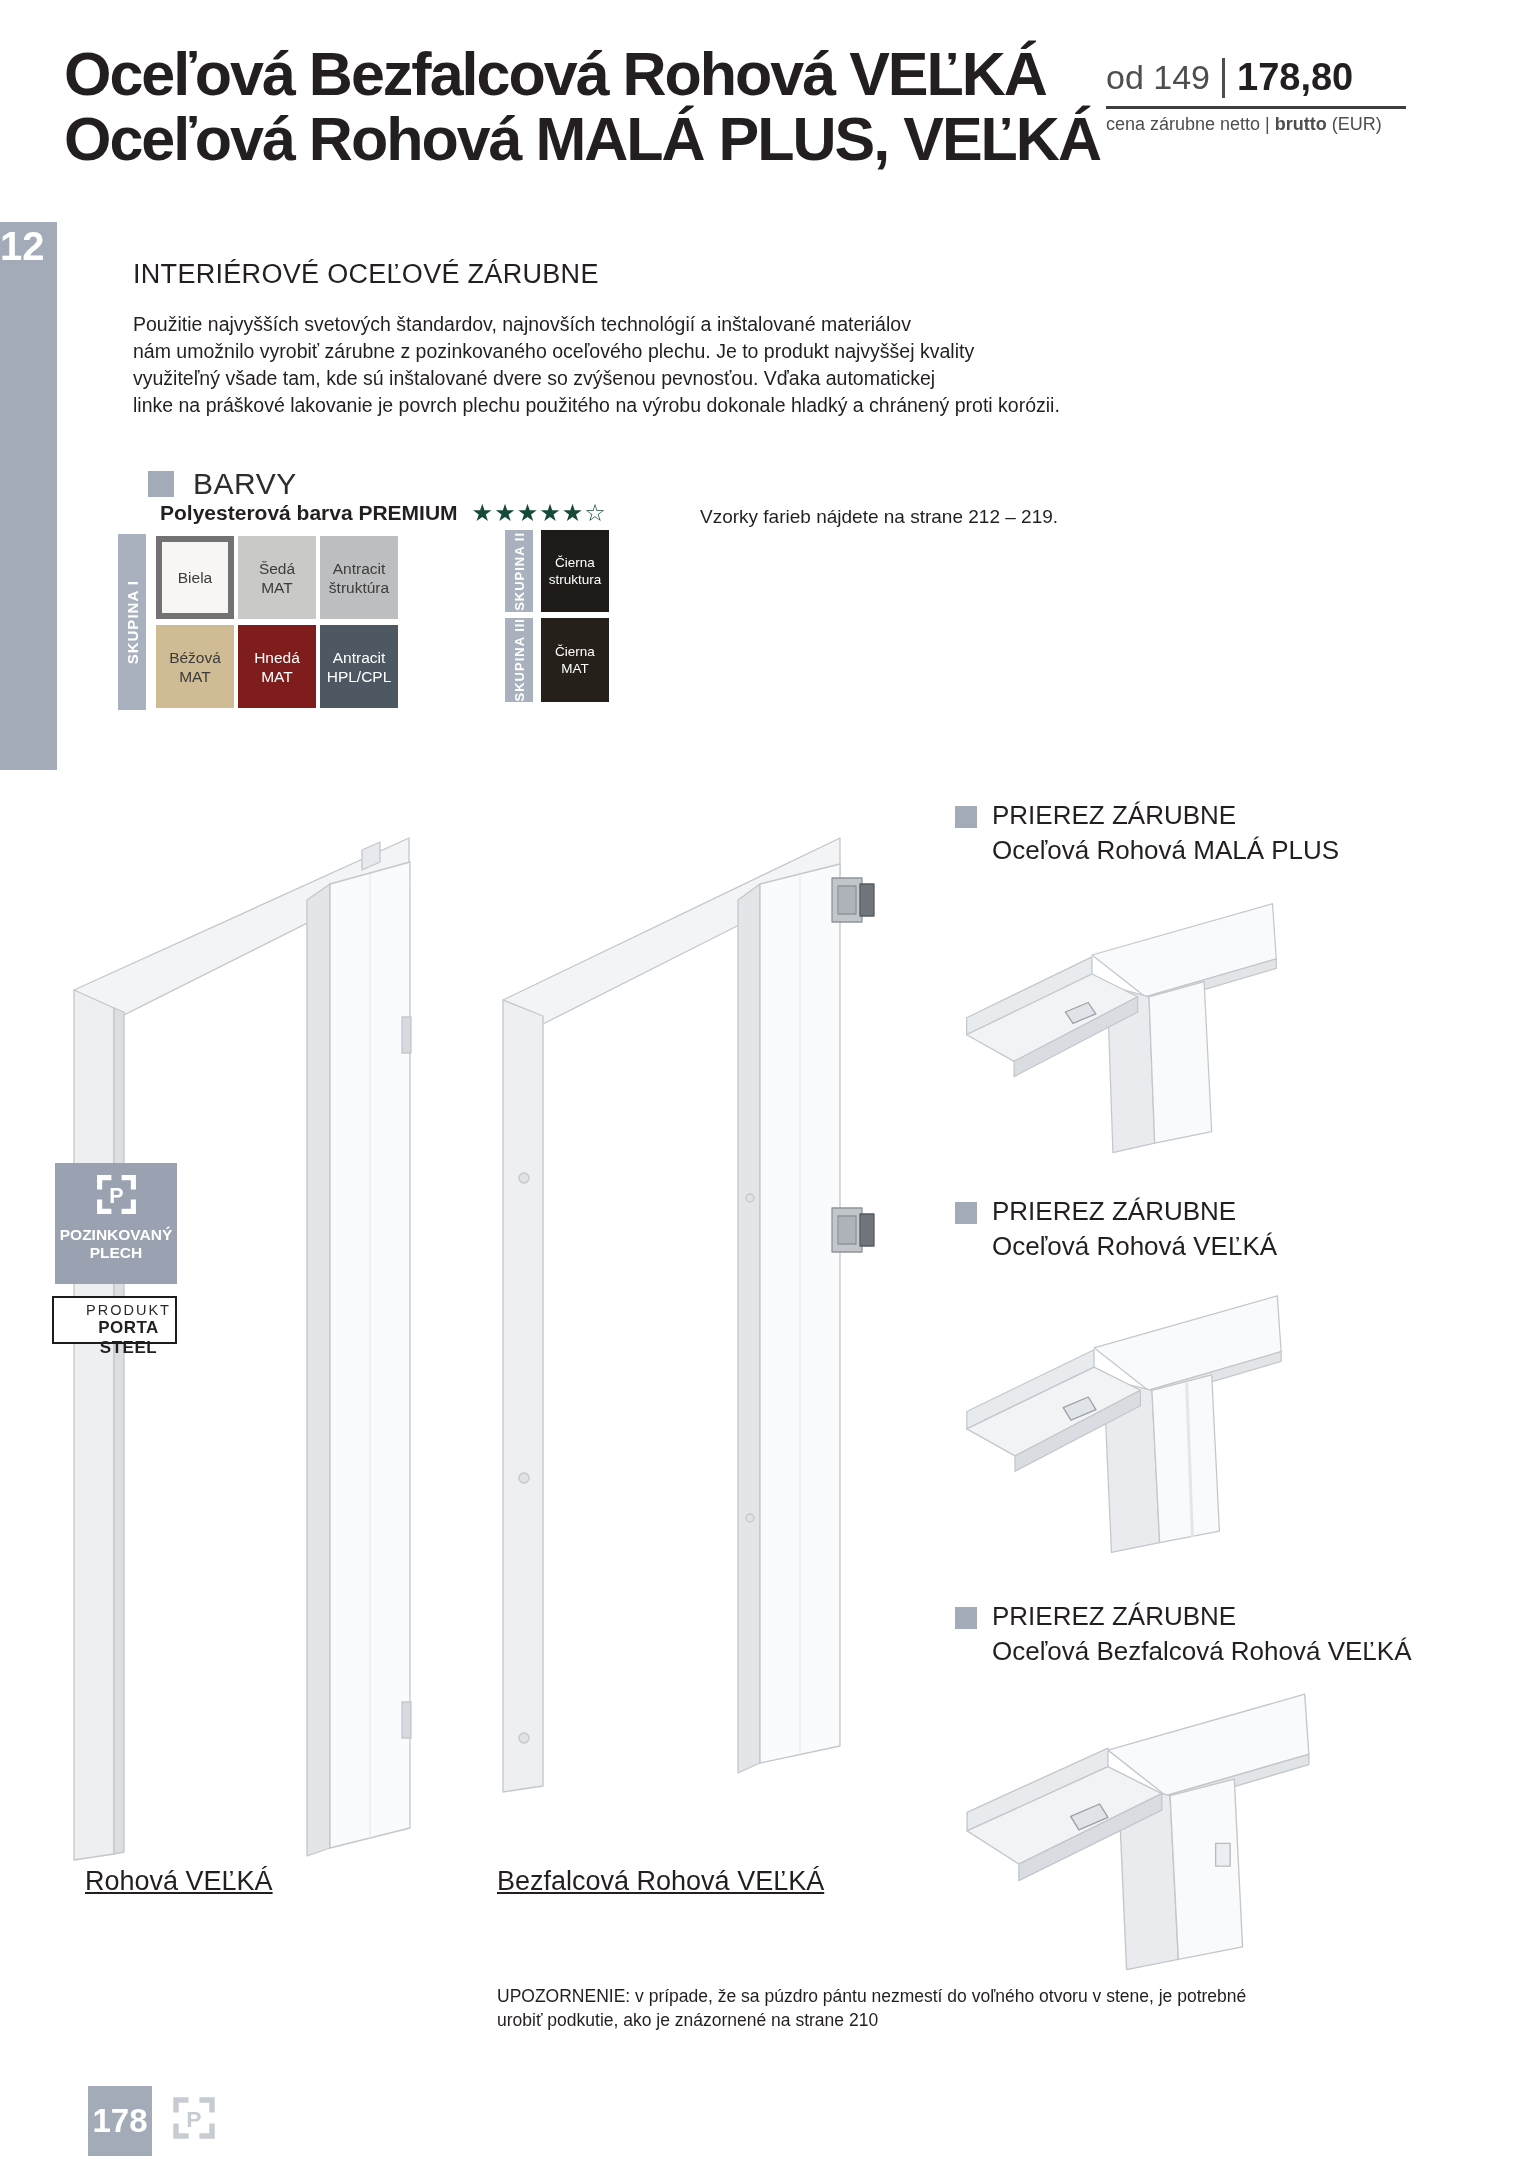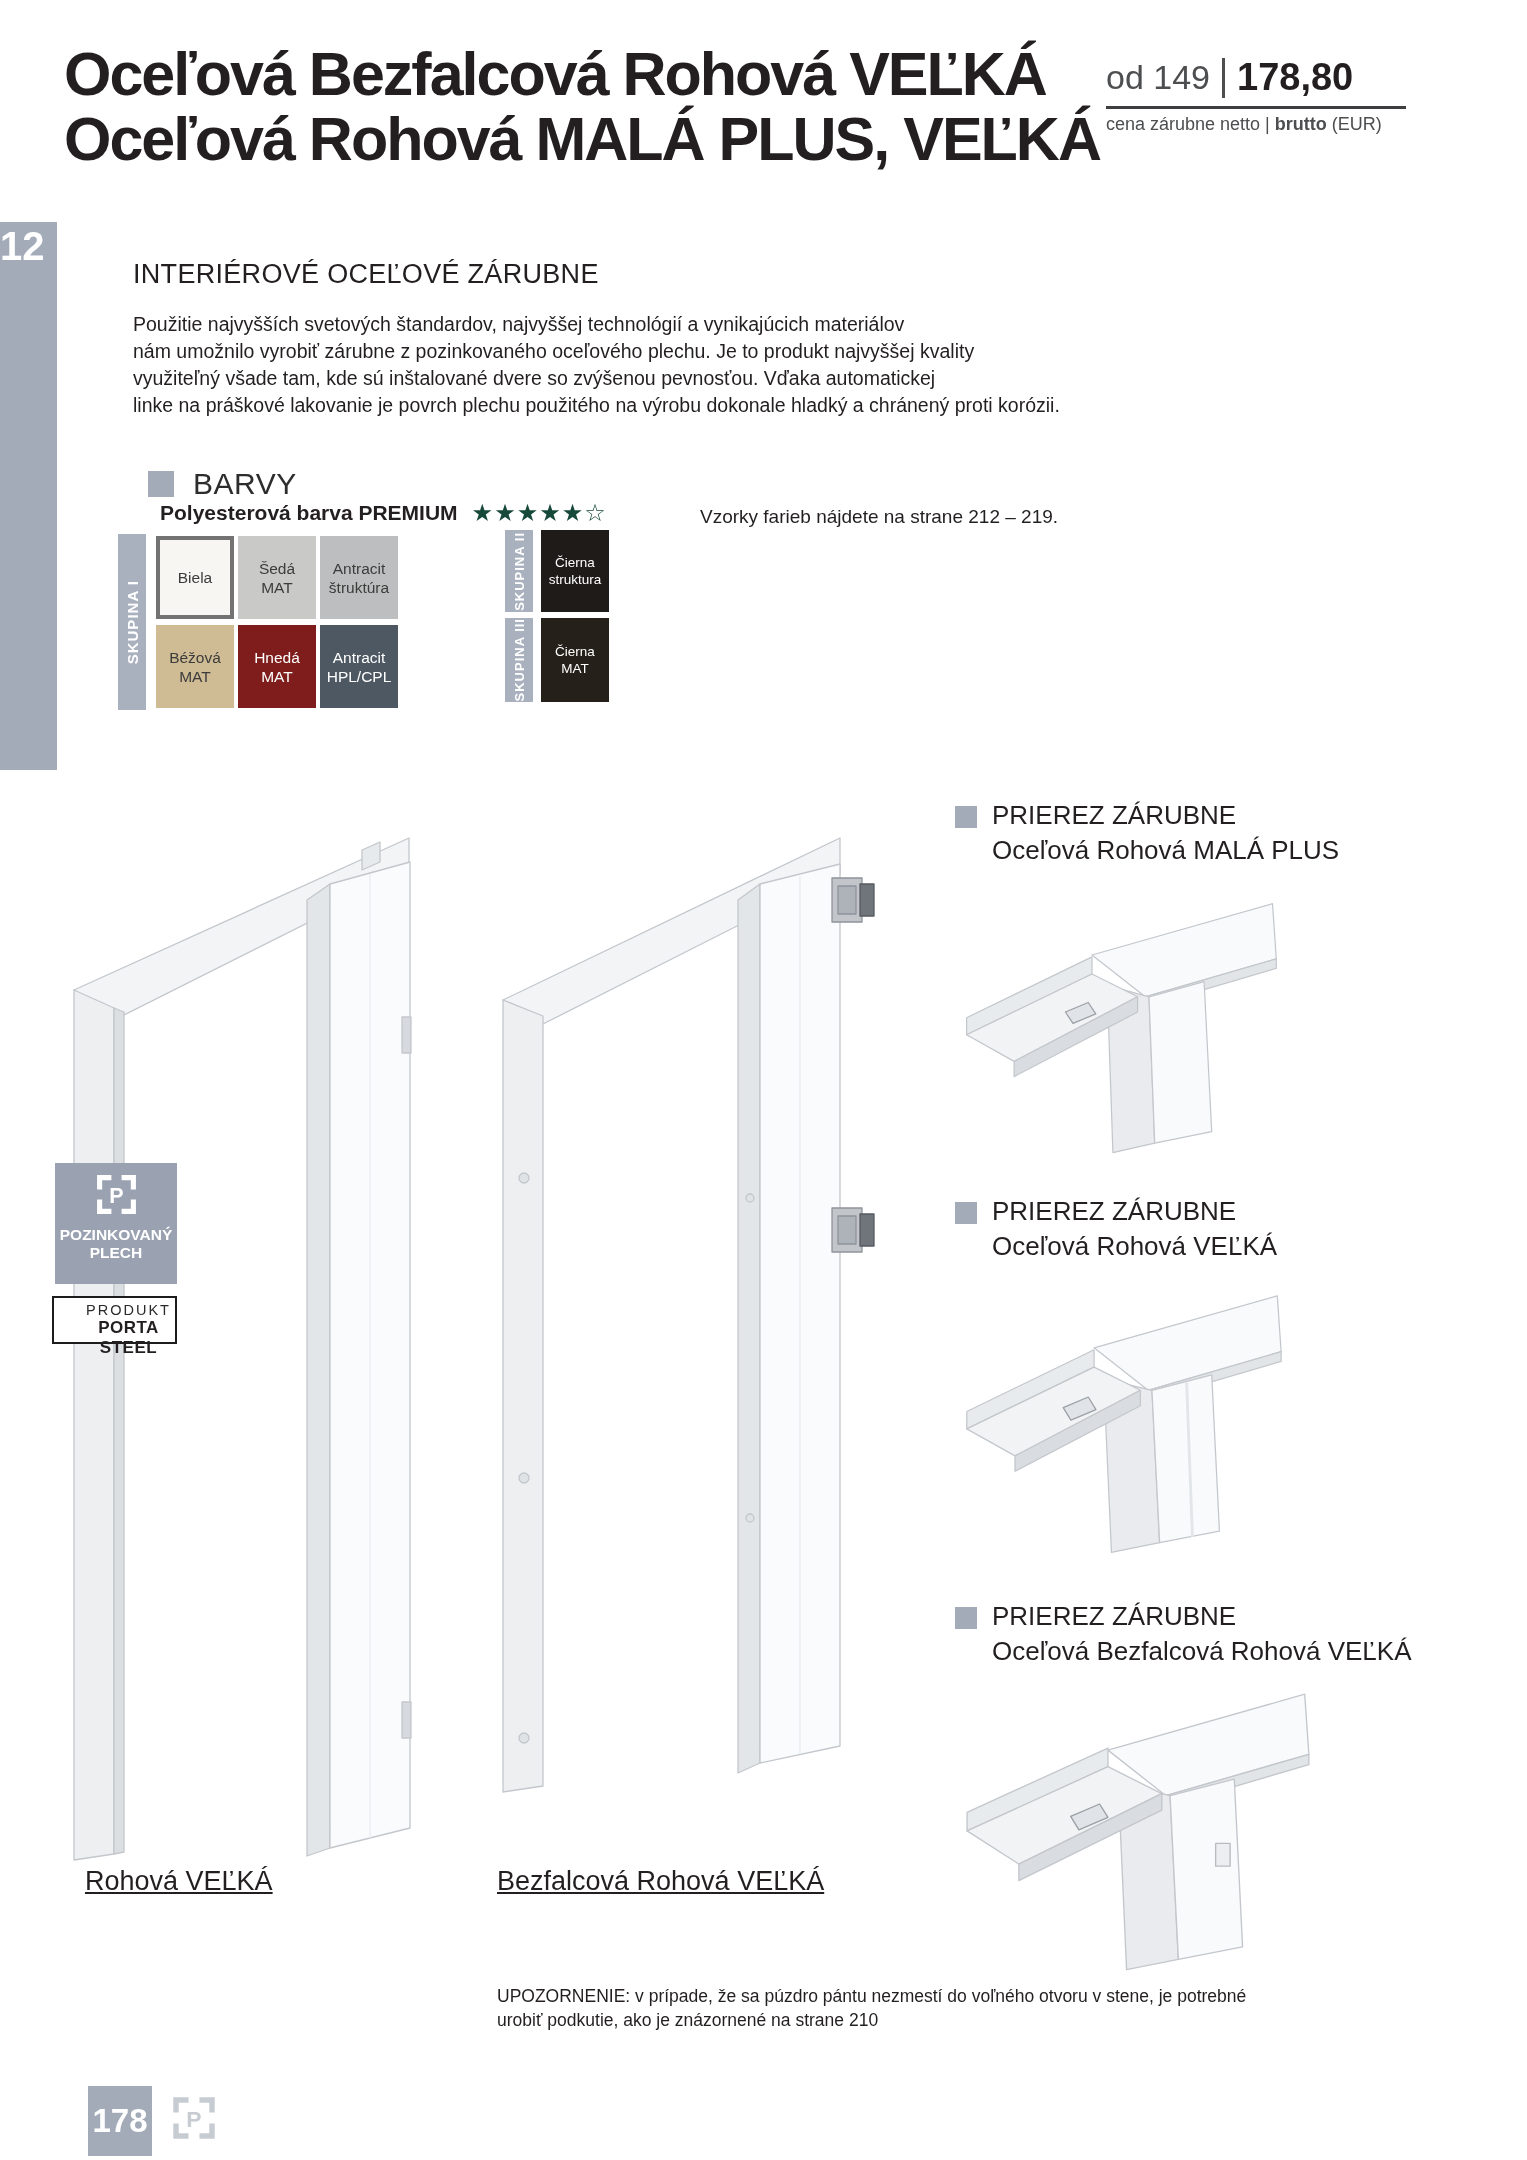--- a/index.html
+++ b/index.html
@@ -32,21 +32,21 @@
   .premium-row { left:160px; top:501px; display:flex; align-items:center; gap:14px; }
   .premium-label { font-size:21px; font-weight:bold; }
   .stars { font-size:24px; letter-spacing:1px; line-height:1; }
   .samples-note { left:700px; top:506px; font-size:19px; }
 
   .group-bar { display:flex; align-items:center; justify-content:center; }
   .sideways { writing-mode:vertical-rl; transform:rotate(180deg); color:#fff;
     font-weight:bold; font-size:15px; letter-spacing:1px; white-space:nowrap; }
   .swatch { display:flex; flex-direction:column; align-items:center; justify-content:center;
     text-align:center; font-size:15.5px; line-height:19px; box-sizing:border-box; }
-  .swatch.bordered { border:4px solid #737373; }
+  .swatch.bordered { border:6px solid #737373; }
 
   
   .ph-bullet { width:22px; height:22px; }
   .ph-text { font-size:26px; line-height:35px; }
   .diagram { display:block; }
 
   
   .badge { left:55px; top:1163px; width:122px; height:121px; text-align:center;
     box-sizing:border-box; padding-top:9px; color:#fff; z-index:5; }
   .badge svg { width:45px; height:45px; color:#fff; }
@@ -87,21 +87,21 @@
     </div>
     <div class="price-line"></div>
     <div class="price-caption"><span>cena zárubne netto | </span><b>brutto</b><span> (EUR)</span></div>
   </div>
 
   <div class="abs chapter-tab" style="background-color: rgb(163, 171, 185);">12</div>
 
   <div class="abs section-heading">INTERIÉROVÉ OCEĽOVÉ ZÁRUBNE</div>
 
   <div class="abs intro">
-    <div>Použitie najvyšších svetových štandardov, najvyššej technológií a vynikajúcich materiálov</div>
+    <div>Použitie najvyšších svetových štandardov, najnovších technológií a inštalované materiálov</div>
     <div>nám umožnilo vyrobiť zárubne z pozinkovaného oceľového plechu. Je to produkt najvyššej kvality</div>
     <div>využiteľný všade tam, kde sú inštalované dvere so zvýšenou pevnosťou. Vďaka automatickej</div>
     <div>linke na práškové lakovanie je povrch plechu použitého na výrobu dokonale hladký a chránený proti korózii.</div>
   </div>
 
   <div class="abs barvy-row">
     <span class="bullet" style="background-color: rgb(163, 171, 185);"></span>
     <span class="barvy-label">BARVY</span>
   </div>
 

